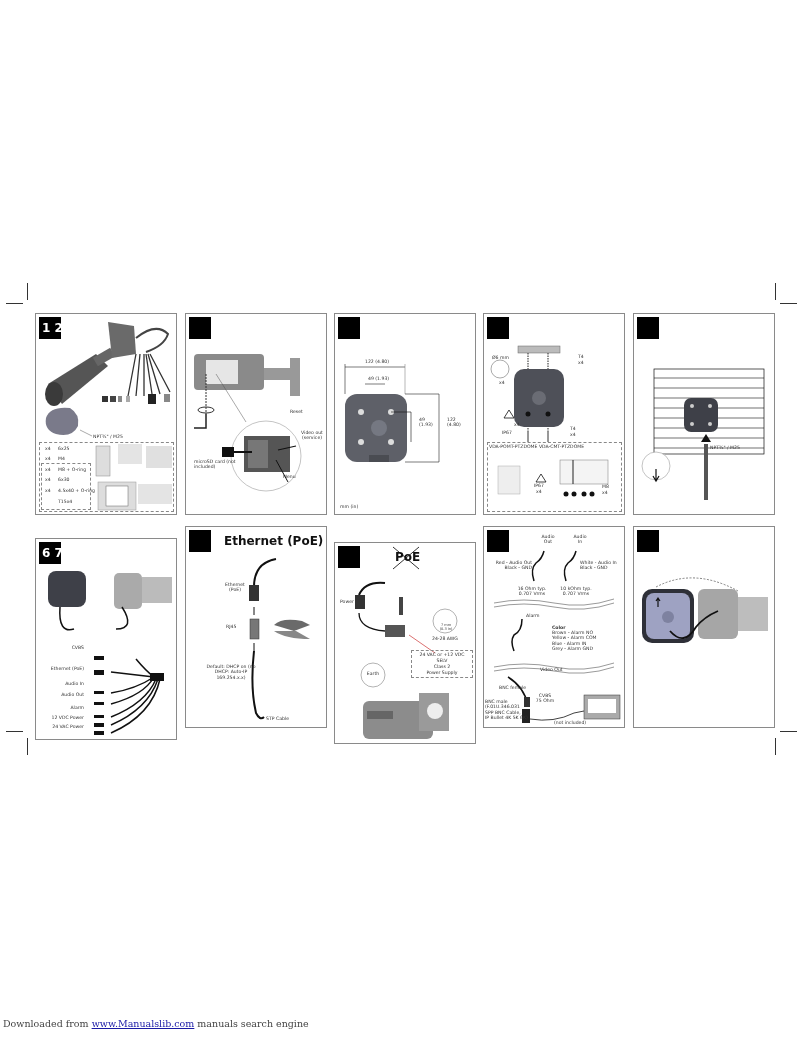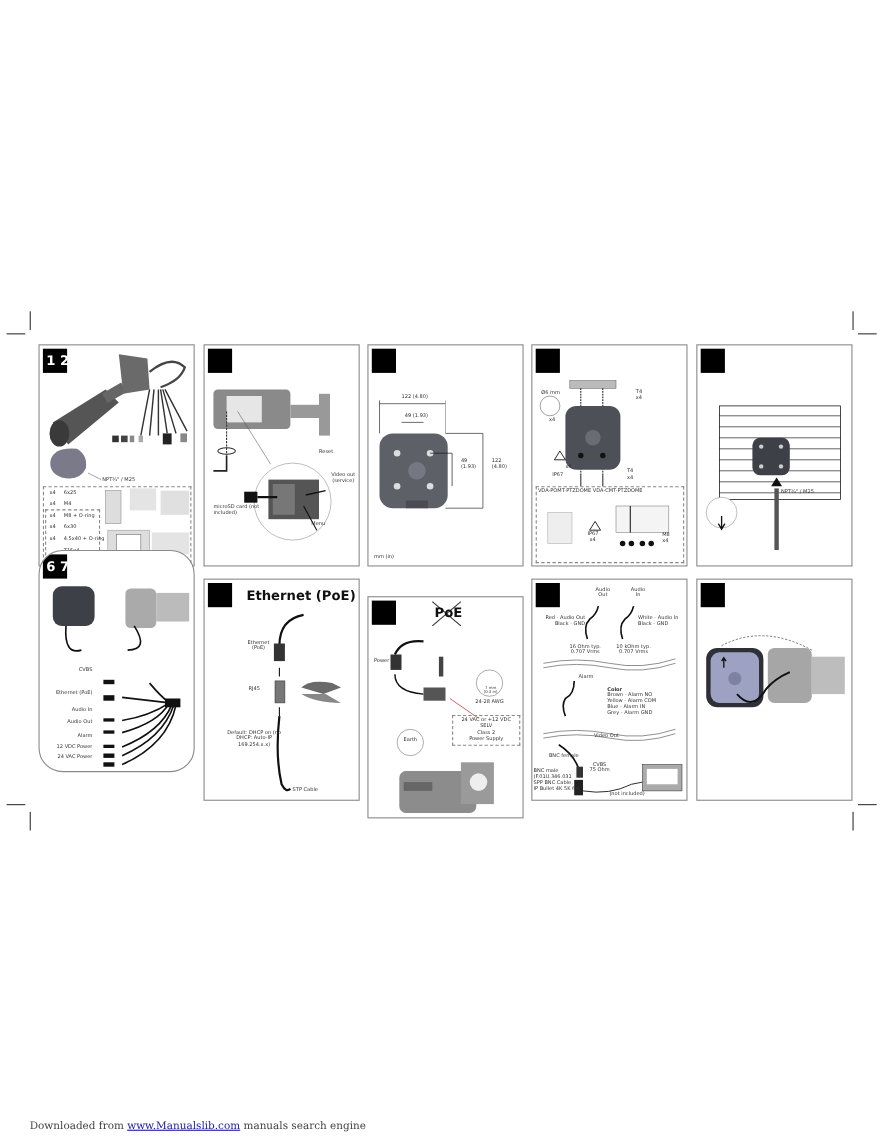--- a/index.html
+++ b/index.html
@@ -6,21 +6,21 @@
   body{width:802px;height:1037px;position:relative;overflow:hidden;font-family:"DejaVu Sans",sans-serif;color:#222;}
   .crop{position:absolute;background:#333;}
   .panel{position:absolute;width:142px;height:202px;border:1px solid #8a8a8a;background:#fff;box-sizing:border-box;overflow:hidden;padding-left:29px;}
   .badge{position:absolute;left:3px;top:3px;width:22px;height:22px;background:#000;color:#fff;font-weight:bold;font-size:12px;line-height:22px;padding-left:3px;box-sizing:border-box;white-space:nowrap;}
   .badge.wide{width:22px;}
   .lbl{position:absolute;font-size:4.6px;line-height:5.4px;color:#333;white-space:nowrap;}
   .lbl.r{text-align:right;}
   .lbl.c{text-align:center;}
   .title{position:absolute;font-weight:bold;font-size:12px;color:#111;white-space:nowrap;}
   .dash{position:absolute;border:1px dashed #888;box-sizing:border-box;}
-  .footer{position:absolute;left:3px;top:1018px;font-family:"DejaVu Serif",serif;font-size:9.5px;color:#444;white-space:nowrap;margin-left:24px;}
+  .footer{position:absolute;left:3px;top:1018px;font-family:"DejaVu Serif",serif;font-size:9.5px;color:#444;white-space:nowrap;}
   .footer a{color:#1a1aa6;text-decoration:underline;}
   svg{position:absolute;left:0;top:0;}
 </style>
 </head>
 <body>
 
 <div class="crop" style="left:27px;top:283px;width:1px;height:17px;"></div>
 <div class="crop" style="left:6px;top:303px;width:17px;height:1px;"></div>
 <div class="crop" style="left:775px;top:283px;width:1px;height:17px;"></div>
 <div class="crop" style="left:780px;top:303px;width:17px;height:1px;"></div>
@@ -184,21 +184,21 @@
       <circle cx="76" cy="110" r="2" fill="#ccc"></circle>
     <rect x="70" y="130" width="4" height="56" fill="#555"></rect>
     <path d="M67 128 L72 120 L77 128 Z" fill="#111"></path>
     <circle cx="22" cy="152" r="14" fill="#fff" stroke="#888" stroke-width="0.5"></circle>
     <path d="M22 155 L22 166 M19 162 L22 167 L25 162" stroke="#111" stroke-width="1.2" fill="none"></path>
   </svg>
   <div class="badge"></div>
   <div class="lbl" style="left:76px;top:131px;">NPT¾" / M25</div>
 </div>
 
-<div class="panel" style="left:35px;top:500px;border-radius:22px;">
+<div class="panel" style="left:35px;top:538px;">
   <svg width="142" height="202">
     <rect x="12" y="32" width="38" height="36" rx="8" fill="#3e4048"></rect>
     <rect x="78" y="34" width="28" height="36" rx="5" fill="#aaa"></rect>
     <rect x="106" y="38" width="30" height="26" fill="#bbb"></rect>
     <path d="M24 68 Q22 95 38 90" stroke="#111" stroke-width="1.5" fill="none"></path>
     <path d="M86 68 Q100 90 80 90" stroke="#111" stroke-width="1.5" fill="none"></path>
     <g stroke="#111" stroke-width="1.5" fill="none">
       <path d="M100 120 Q110 132 118 138"></path>
       <path d="M75 133 L118 138"></path>
       <path d="M75 154 Q100 150 118 138"></path>

